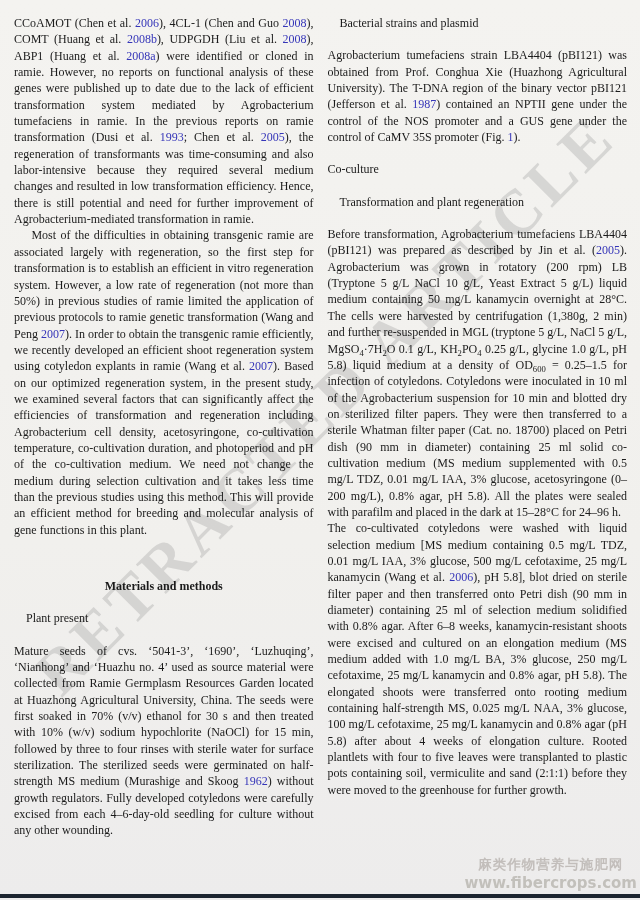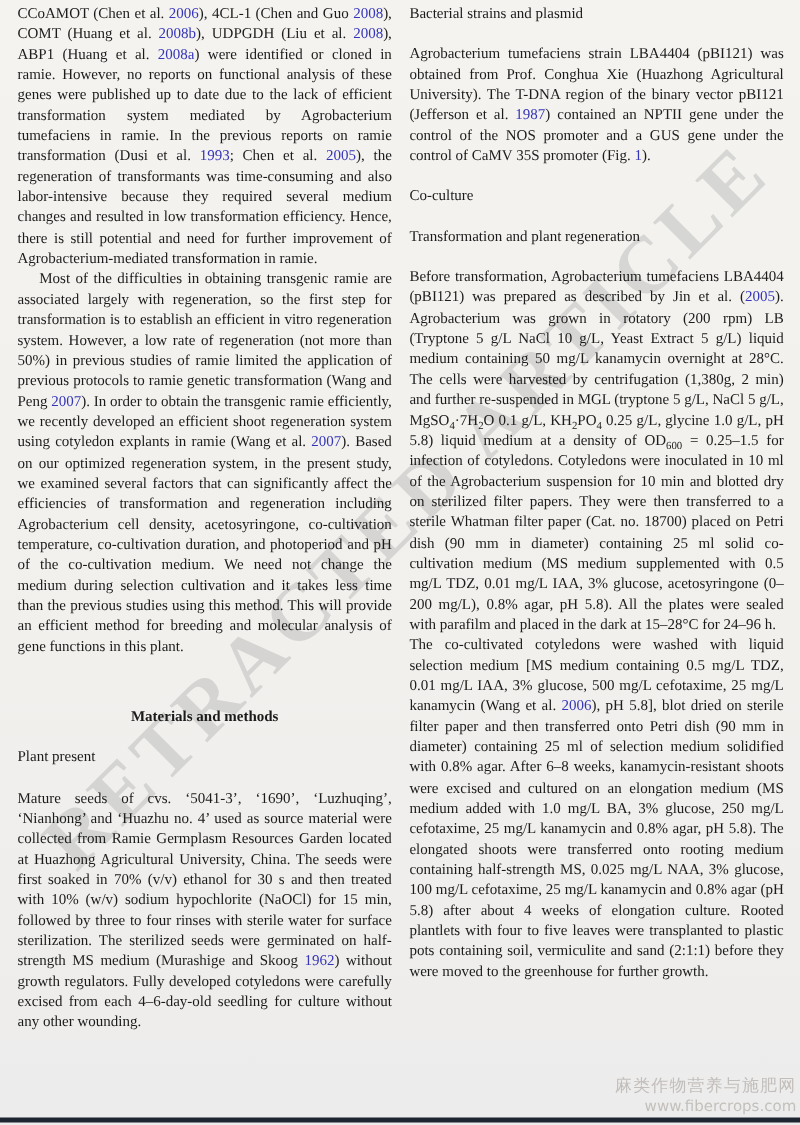--- a/index.html
+++ b/index.html
@@ -17,49 +17,49 @@
     position:absolute; left:325px; top:405px;
     transform:translate(-50%,-50%) rotate(-45deg);
     font-family:"Liberation Serif", serif;
     font-size:64px; font-weight:bold; letter-spacing:5px;
     color:rgba(150,150,148,0.30);
     white-space:nowrap; z-index:0; user-select:none;
   }
   
   .columns {
     position:absolute; inset:0;
-    padding:2px 13px 16px 14px;
+    padding:15px 13px 16px 14px;
     display:flex; gap:14px;
     z-index:1;
   }
   .col { flex:1 1 0; min-width:0; }
   .blk { font-size:12px; line-height:16.35px; text-align:justify; margin:0; }
   .blk.indent { text-indent:1.45em; }
   .blk.h1 { margin:40px 0 16px 0; text-align:center; }
-  .blk.h2 { margin:16px 0 16px 0; text-align:left; }
+  .blk.h2 { margin:16px 0 16px 12px; text-align:left; }
   .col .blk.h2:first-child { margin-top:0; }
   .blk.h3 { margin:16px 0 16px 0; text-align:left; }
   .s-r { }
   .s-b { font-weight:bold; }
   .s-i { }
   .s-a { color:#3535b8; }
   .s-s { vertical-align:sub; font-size:0.72em; line-height:0; }
   
   .wm-site {
     position:absolute; right:3px; bottom:8px;
-    z-index:2; text-align:right; user-select:none;
+    z-index:2; text-align:center; user-select:none;font-weight:bold;
   }
   .wm-site-cn {
     font-family:"DejaVu Sans", sans-serif;
     font-size:13.5px; letter-spacing:1px;
     color:rgba(168,162,156,0.62);
   }
   .wm-site-url {
     font-family:"DejaVu Sans", sans-serif;
-    font-size:12px;
+    font-size:15px;
     color:rgba(178,174,168,0.72);
   }
   
   .bottom-rule {
     position:absolute; left:0; right:0; bottom:2px; height:4px;
     background:#1c2530; z-index:3;
   }
 </style>
 </head>
 <body>

